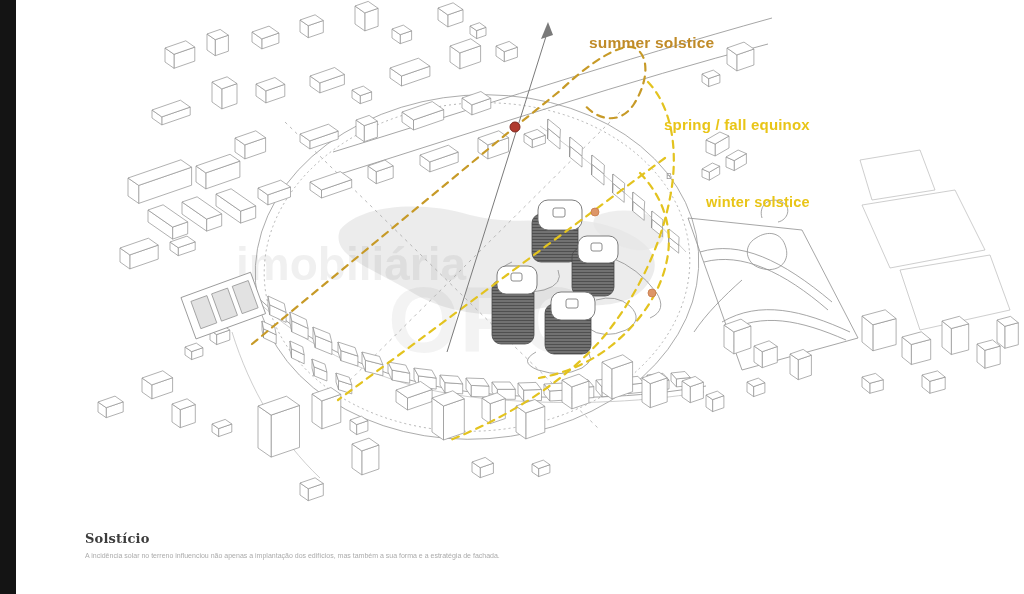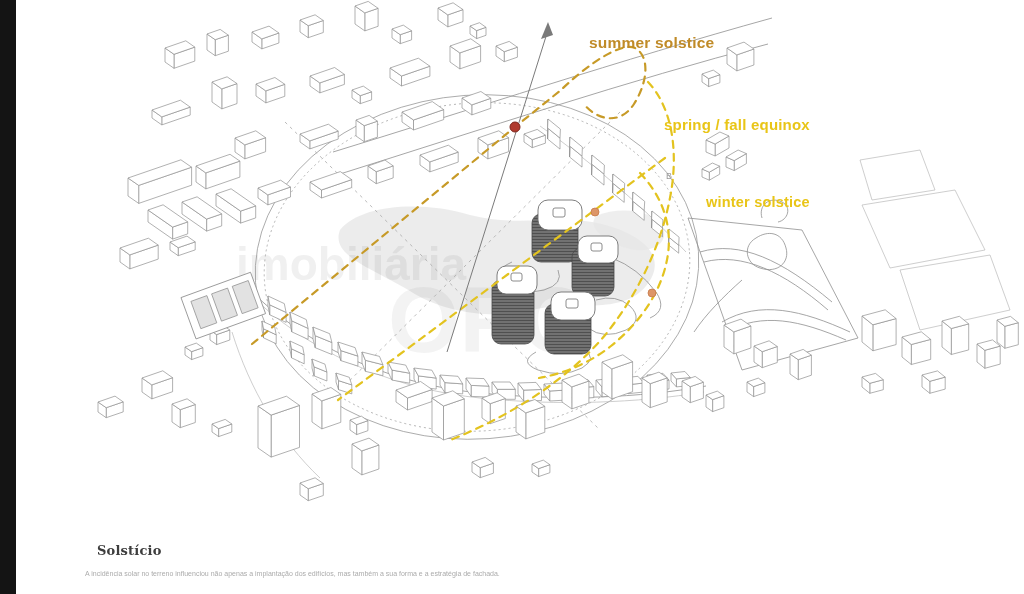--- a/index.html
+++ b/index.html
@@ -8,21 +8,21 @@
   #left-bar{position:absolute;left:0;top:0;width:16px;height:594px;background:#141414;}
   svg{position:absolute;left:0;top:0;}
   .bld{fill:#ffffff;stroke:#8f8f8f;stroke-width:.7;stroke-linejoin:round;}
   .line{fill:none;stroke:#8f8f8f;stroke-width:.8;}
   .line-light{fill:none;stroke:#b9b9b9;stroke-width:.7;}
   .gdash{fill:none;stroke:#a9a9a9;stroke-width:.8;stroke-dasharray:3 4;}
   .sunpath{fill:none;stroke-width:2.2;stroke-dasharray:7 6;stroke-linecap:round;}
   .sunlabel{font-weight:600;letter-spacing:.2px;}
   .wm{font-weight:bold;fill:rgba(60,60,60,0.08);}
   #caption{position:absolute;left:85px;top:531px;width:860px;}
-  #caption h3{margin:12px;font-family:"DejaVu Serif","Liberation Serif",serif;
+  #caption h3{margin:0;font-family:"DejaVu Serif","Liberation Serif",serif;
               font-size:13px;color:#3d3d3d;letter-spacing:.2px;}
   #caption p{margin:6px 0 0 0;font-size:7px;color:#ababab;}
 </style>
 </head>
 <body>
 
 <div id="stage">
   <svg width="1024" height="594" viewBox="0 0 1024 594">
     <defs>
       <pattern id="twr" width="4" height="3" patternUnits="userSpaceOnUse">

